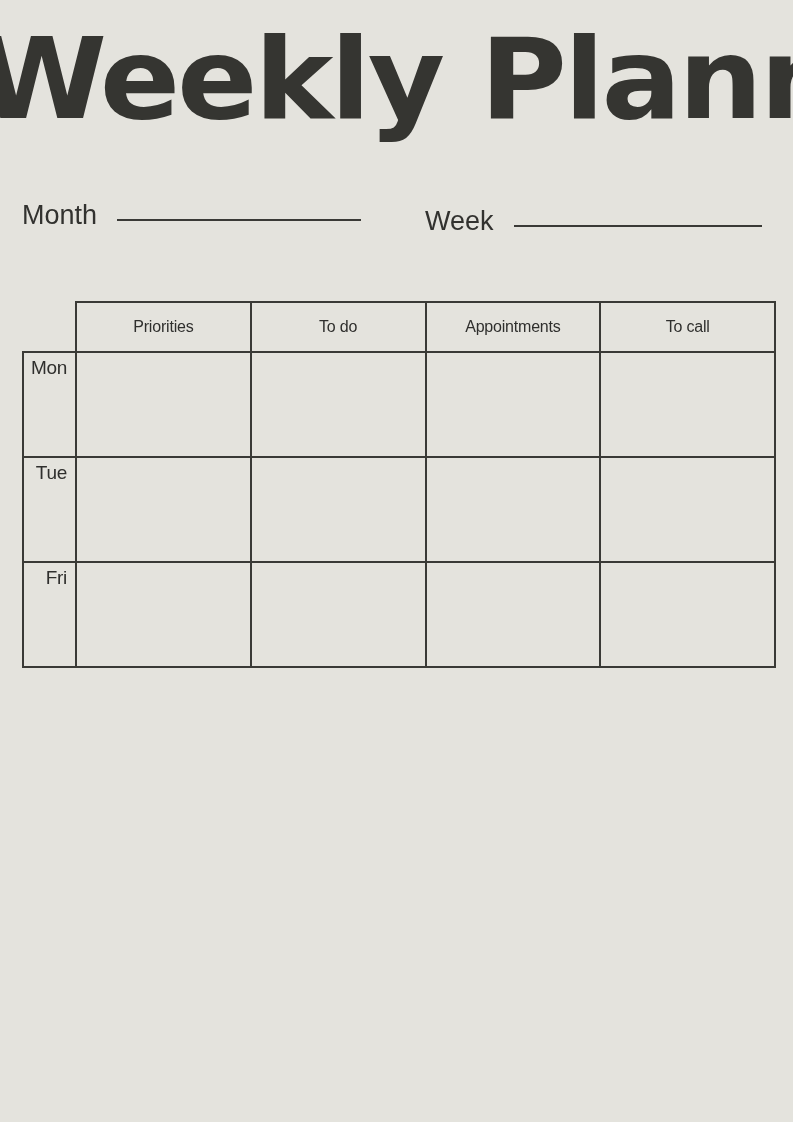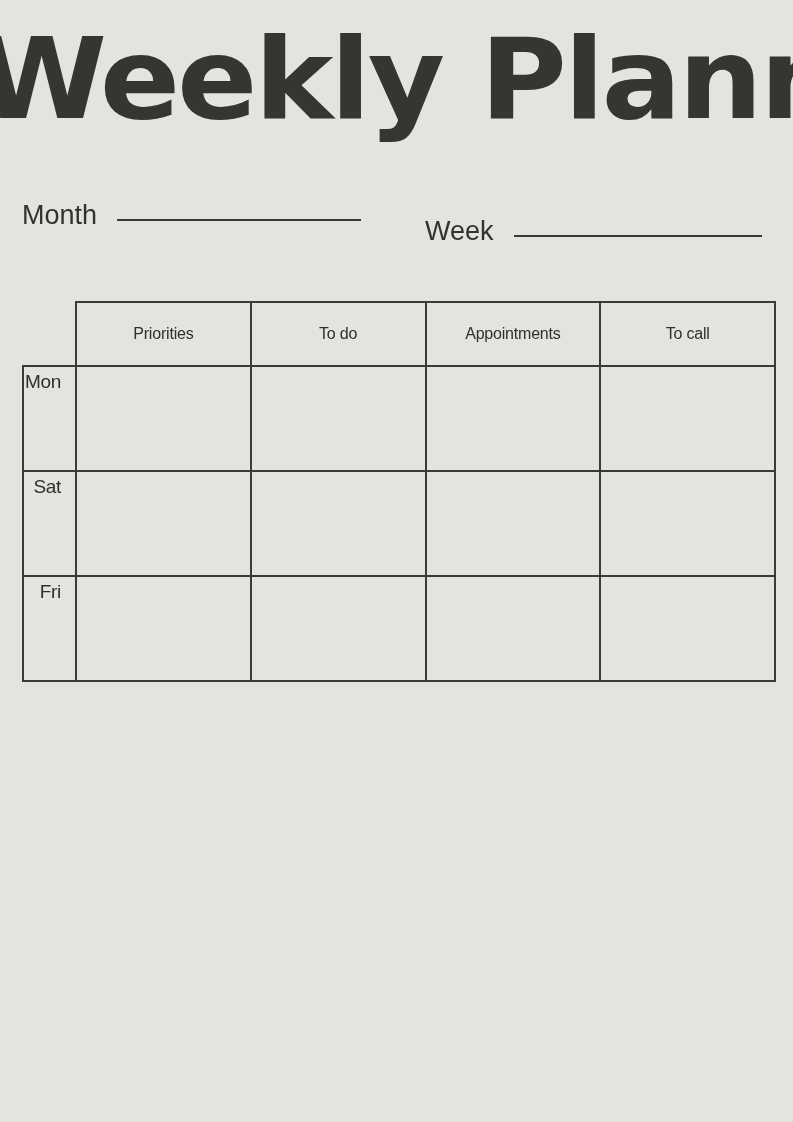--- a/index.html
+++ b/index.html
@@ -48,21 +48,21 @@
     top: 200px;
     width: 655px;
     height: 50px;
   }
   .field {
     position: absolute;
     display: flex;
     align-items: baseline;
   }
   .field-month { left: 22px; top: 0; }
-  .field-week  { left: 425px; top: 16px; }
+  .field-week  { left: 425px; top: 6px; }
 
   .field-label {
     font-size: 27px;
     color: #32322f;
     font-family: "Liberation Sans", sans-serif;
     letter-spacing: 0px;
   }
   .field-line {
     display: inline-block;
     height: 0;
@@ -82,21 +82,21 @@
     width: 752px;
   }
   table.planner {
     border-collapse: collapse;
     table-layout: fixed;
     width: 752px;
   }
   table.planner td,
   table.planner th {
     border: 2.5px solid #3a3a36;
-    padding: 11px;
+    padding: 4px;
     margin: 0;
     background: #e4e3dd;
   }
 
   
   col.c-day  { width: 53px; }
   col.c-col  { width: 174.75px; }
 
   
   thead th {
@@ -112,21 +112,21 @@
     border: none;
     background: transparent;
   }
 
   
   tbody tr { height: 105px; }
   tbody td.day-cell {
     text-align: right;
     vertical-align: top;
     font-size: 19px;
-    padding: 5px 14px 0 0;
+    padding: 5px 8px 0 0;
     color: #2f2f2d;
     letter-spacing: -0.3px;
     line-height: 1;
   }
   tbody td.entry-cell {
     vertical-align: top;
   }
 </style>
 </head>
 <body>
@@ -170,31 +170,31 @@
       <tbody>
 
         <tr>
           <td class="day-cell">Mon</td>
           <td class="entry-cell"></td>
           <td class="entry-cell"></td>
           <td class="entry-cell"></td>
           <td class="entry-cell"></td>
         </tr>
 
-
-
-
-
-        <tr>
-          <td class="day-cell">Sat</td>
-          <td class="entry-cell"></td>
-          <td class="entry-cell"></td>
-          <td class="entry-cell"></td>
-          <td class="entry-cell"></td>
-        </tr>
+        <tr>
+          <td class="day-cell">Tue</td>
+          <td class="entry-cell"></td>
+          <td class="entry-cell"></td>
+          <td class="entry-cell"></td>
+          <td class="entry-cell"></td>
+        </tr>
+
+
+
+
 
         <tr>
           <td class="day-cell">Fri</td>
           <td class="entry-cell"></td>
           <td class="entry-cell"></td>
           <td class="entry-cell"></td>
           <td class="entry-cell"></td>
         </tr>
 
       </tbody>

